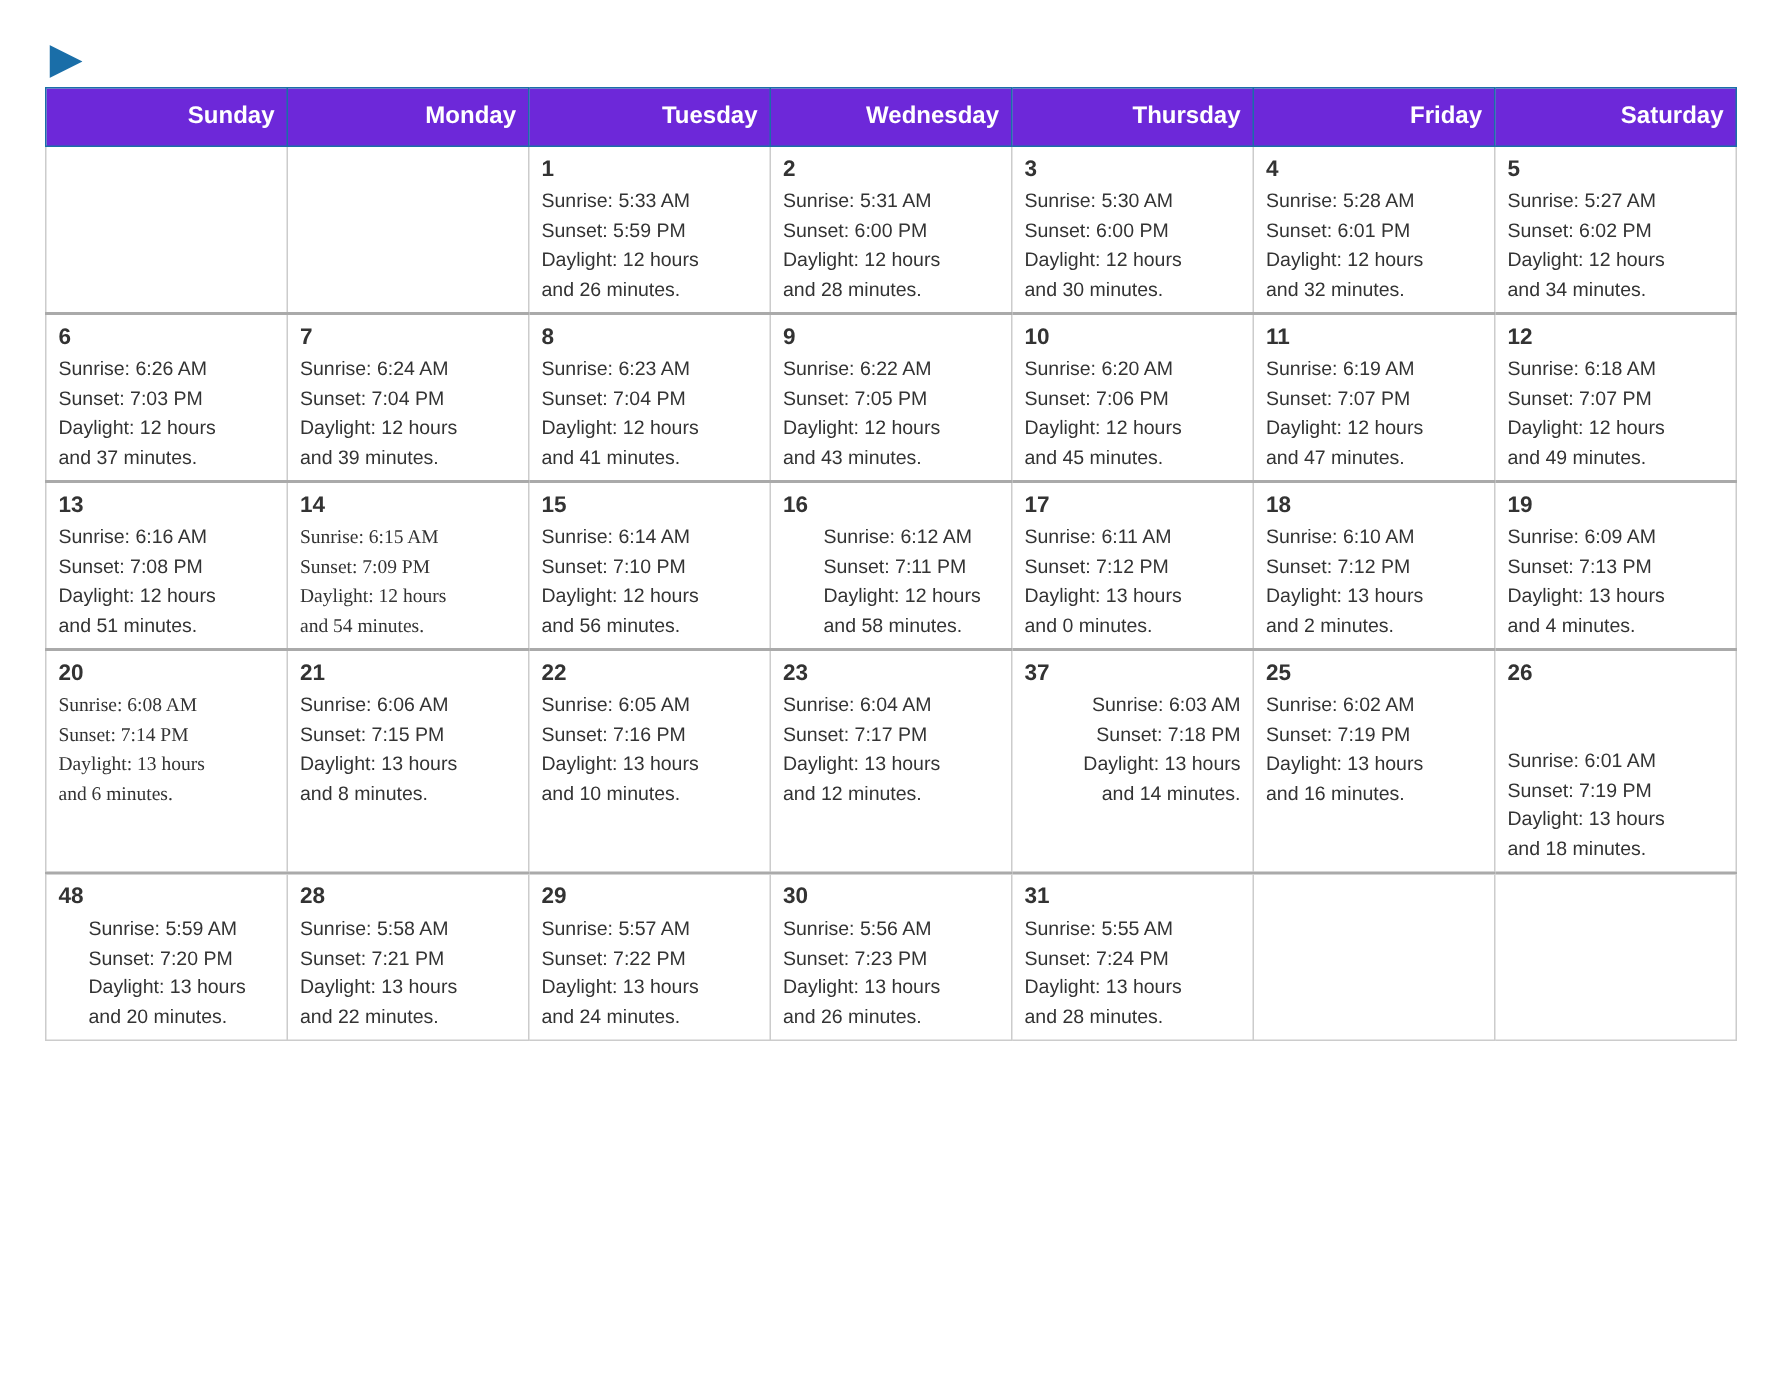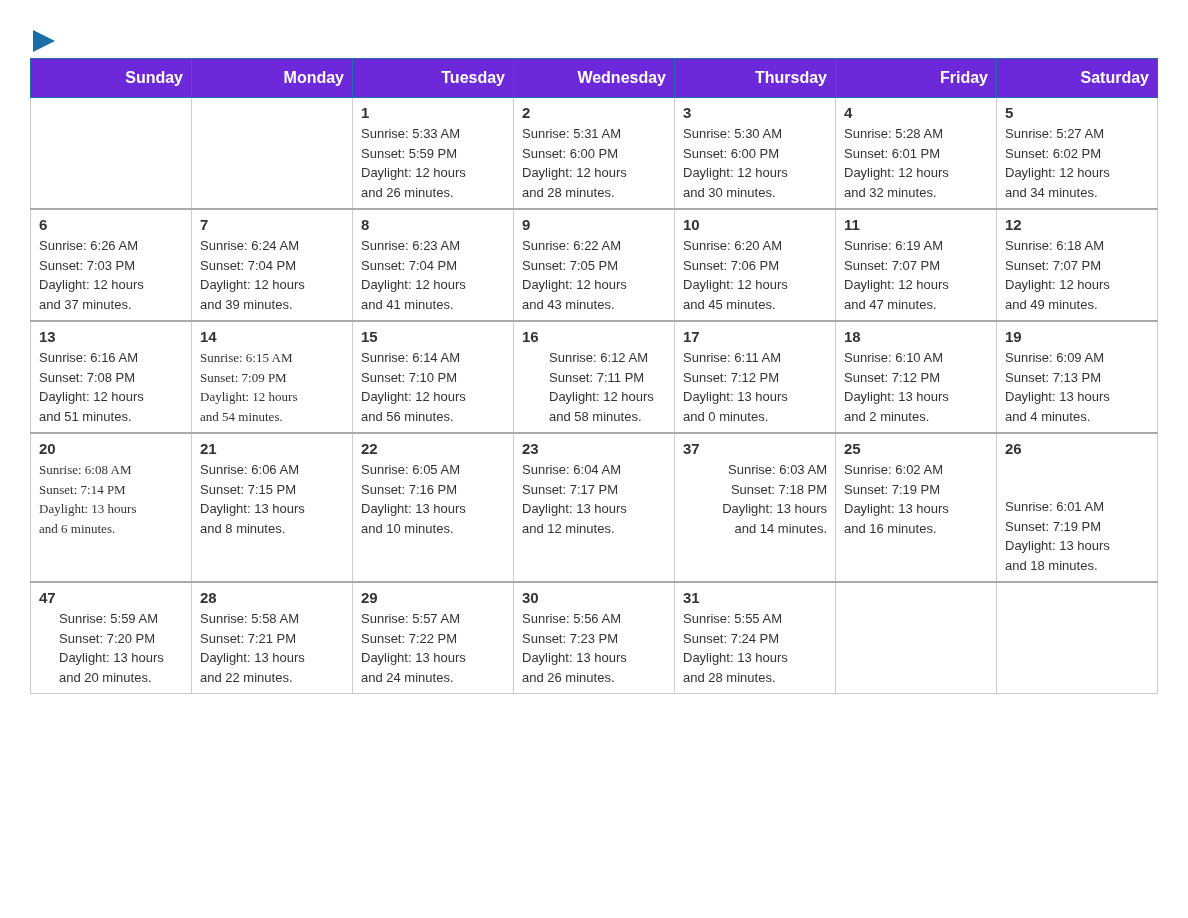--- a/index.html
+++ b/index.html
@@ -323,21 +323,21 @@
         <td>
           <span class="day-number">26</span>
           <div class="day-info" style="white-space: pre-line; margin-top: 40px;">Sunrise: 6:01 AM
 Sunset: 7:19 PM
 Daylight: 13 hours
 and 18 minutes.</div>
         </td>
       </tr>
       <tr>
         <td>
-          <span class="day-number">47</span>
+          <span class="day-number">48</span>
           <div class="day-info" style="white-space: pre-line; margin-left: 20px;">Sunrise: 5:59 AM
 Sunset: 7:20 PM
 Daylight: 13 hours
 and 20 minutes.</div>
         </td>
         <td>
           <span class="day-number">28</span>
           <div class="day-info" style="white-space: pre-line;">Sunrise: 5:58 AM
 Sunset: 7:21 PM
 Daylight: 13 hours

